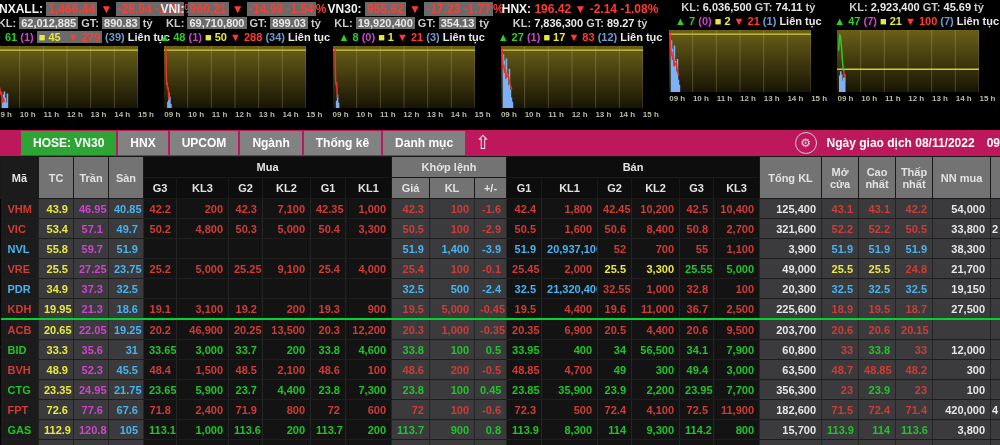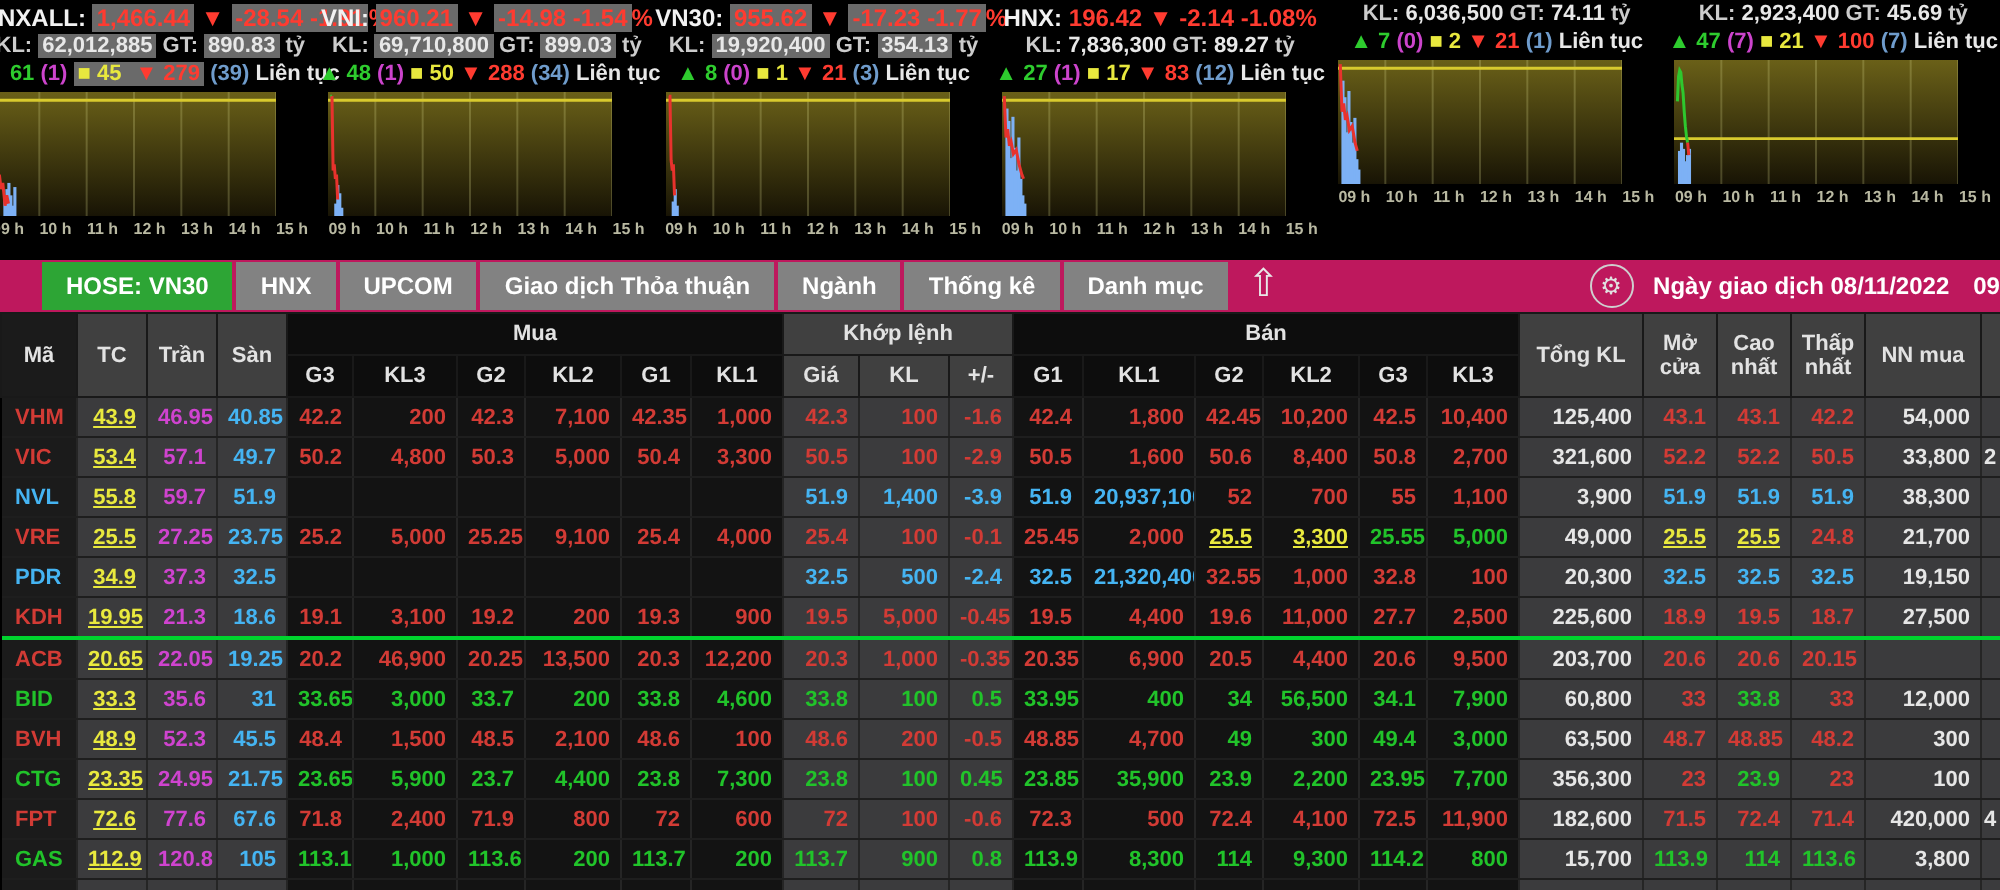--- a/index.html
+++ b/index.html
@@ -37,32 +37,32 @@
   .gear{width:20px;height:20px;border:1px solid #cfcfcf;border-radius:50%;color:#e0e0e0;
         font-size:12px;line-height:20px;text-align:center;margin-right:10px;}
   .date-label{color:#fff;font-weight:bold;font-size:12px;}
   .clock{color:#fff;font-weight:bold;font-size:12px;margin-left:12px;margin-right:2px;}
   
   table.board{position:absolute;left:0;top:156px;width:1000px;border-collapse:collapse;table-layout:fixed;}
   .board th{font-size:11px;font-weight:bold;color:#e2e2e2;border:1px solid #191919;
             padding:0 2px;line-height:12px;}
   .board thead tr{height:21px;}
   th.bg-ma{background:#1b1b1b;}
-  th.bg-gray{background:#404040;}
+  th.bg-gray{background:#737373;}
   th.bg-dark{background:#0d0d0d;}
   .board td{height:19px;font-size:11px;font-weight:bold;text-align:right;padding:0 5px;
             border-right:1px solid #252525;border-bottom:1px solid #1e1e1e;
             white-space:nowrap;overflow:hidden;}
   td.bg-ma{background:#1b1b1b;}
   td.bg-gray{background:#3b3b3d;}
   td.bg-dark{background:#131313;}
   td.sym{text-align:left;padding-left:7px;}
   td.cut{text-align:left;padding:0 1px;}
   tr.sep td{border-top:2px solid #00d42e;}
-  .c-ref{color:#e9e93e;text-decoration:underline;}
+  .c-ref{color:#e9e93e;}
   .c-ceil{color:#cf43cf;}
   .c-floor{color:#45b4f2;}
   .c-up{color:#21c32a;}
   .c-down{color:#d23b35;}
   .c-white{color:#e6e6e6;}
 </style>
 </head>
 <body>
 
 <div class="screen">
@@ -250,21 +250,20 @@
           <span>15 h</span>
         </div>
       </div>
     </div>
 
   <div class="tab-bar">
     <div class="tabs" id="tabList">
         <div class="tab active">HOSE: VN30</div>
         <div class="tab">HNX</div>
         <div class="tab">UPCOM</div>
-        <div class="tab">Giao dịch Thỏa thuận</div>
         <div class="tab">Ngành</div>
         <div class="tab">Thống kê</div>
         <div class="tab">Danh mục</div>
       </div>
     <div class="arrow-up">⇧</div>
     <div class="right-tools">
       <div class="gear">⚙</div>
       <div class="date-label">Ngày giao dịch 08/11/2022</div>
       <div class="clock">09:30:3</div>
     </div>
@@ -479,21 +478,21 @@
           <td class="bg-dark c-down">200</td>
           <td class="bg-dark c-down">19.3</td>
           <td class="bg-dark c-down">900</td>
           <td class="bg-gray c-down">19.5</td>
           <td class="bg-gray c-down">5,000</td>
           <td class="bg-gray c-down">-0.45</td>
           <td class="bg-dark c-down">19.5</td>
           <td class="bg-dark c-down">4,400</td>
           <td class="bg-dark c-down">19.6</td>
           <td class="bg-dark c-down">11,000</td>
-          <td class="bg-dark c-down">27.7</td>
+          <td class="bg-dark c-down">36.7</td>
           <td class="bg-dark c-down">2,500</td>
           <td class="bg-gray c-white">225,600</td>
           <td class="bg-gray c-down">18.9</td>
           <td class="bg-gray c-down">19.5</td>
           <td class="bg-gray c-down">18.7</td>
           <td class="bg-gray c-white">27,500</td>
           <td class="bg-gray c-white cut"></td>
         </tr>
         <tr class="sep">
           <td class="bg-ma c-down sym">ACB</td>

